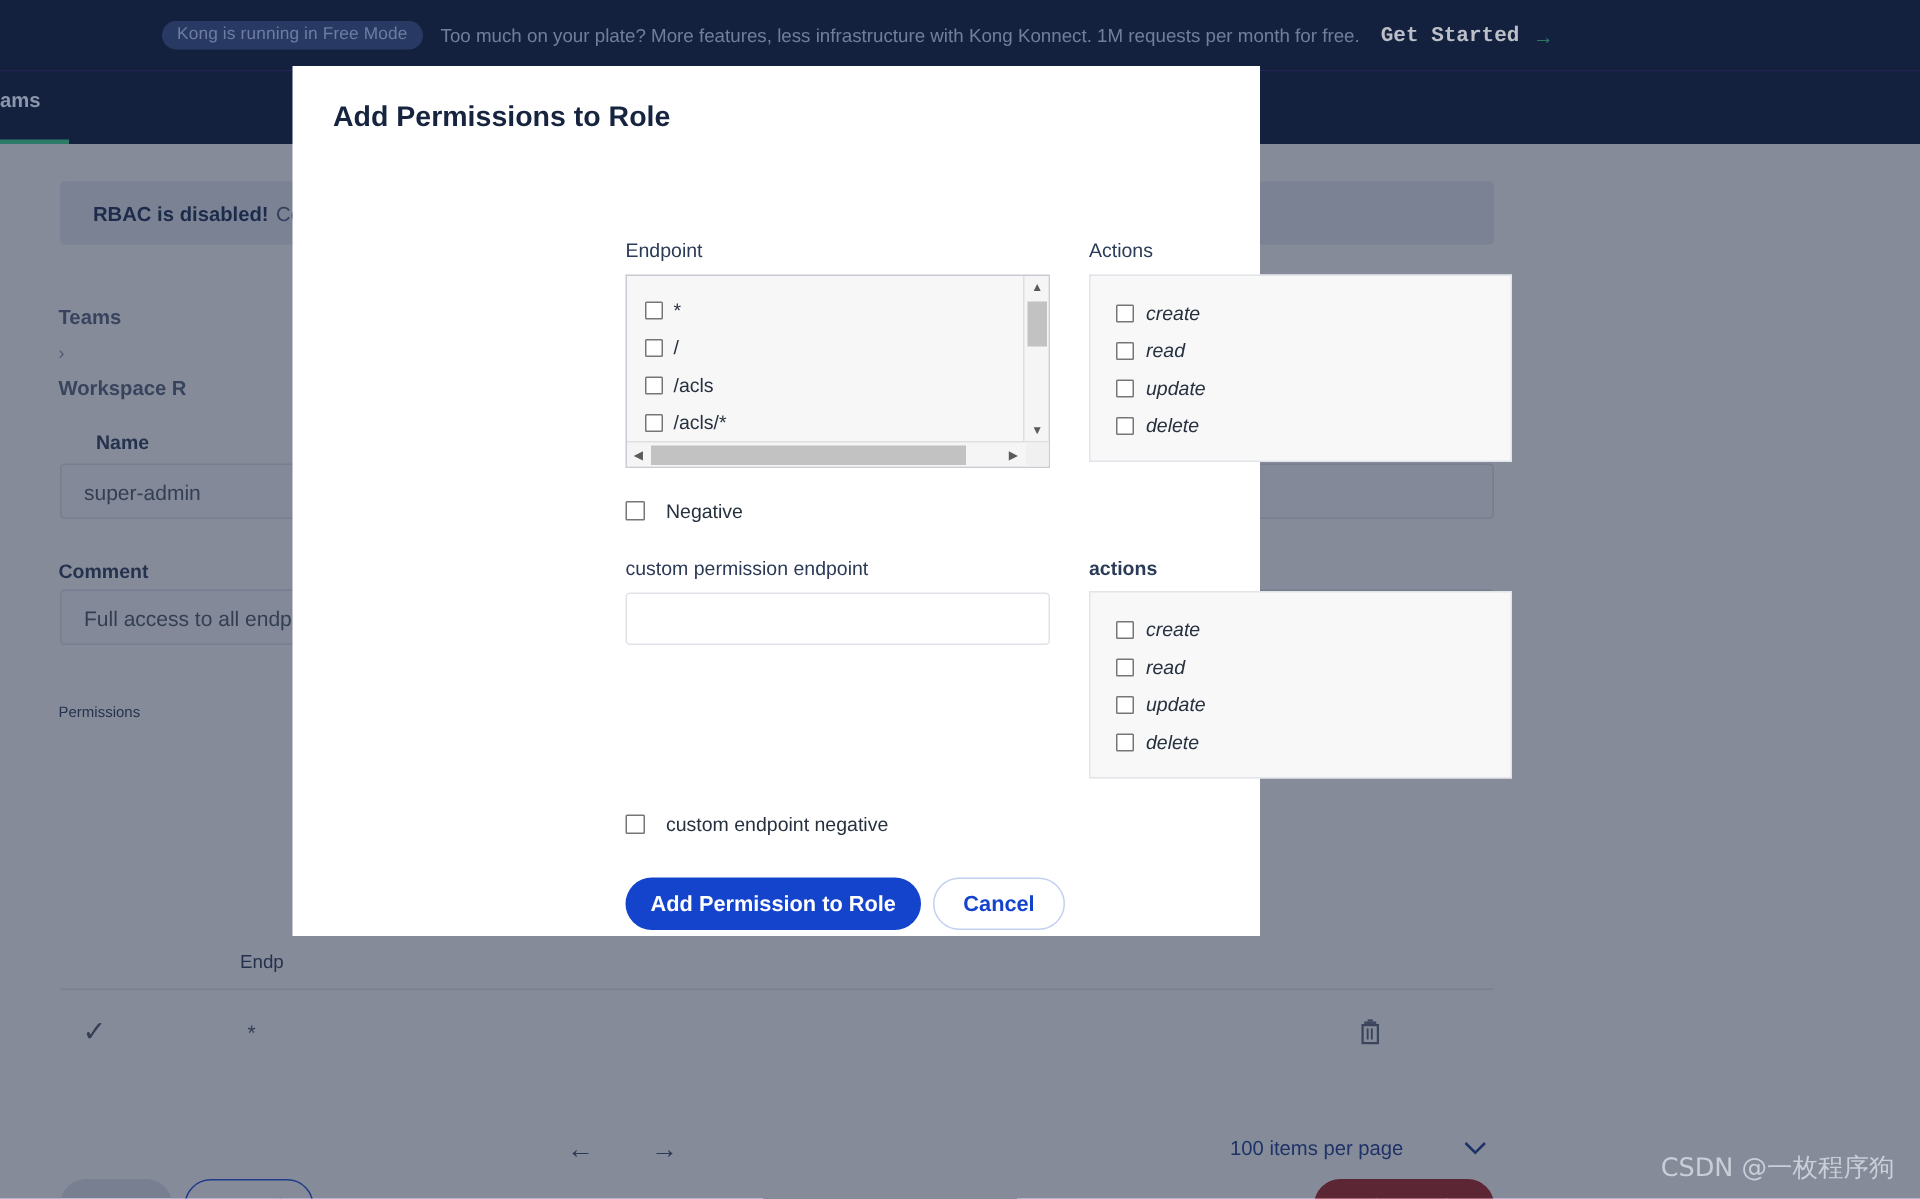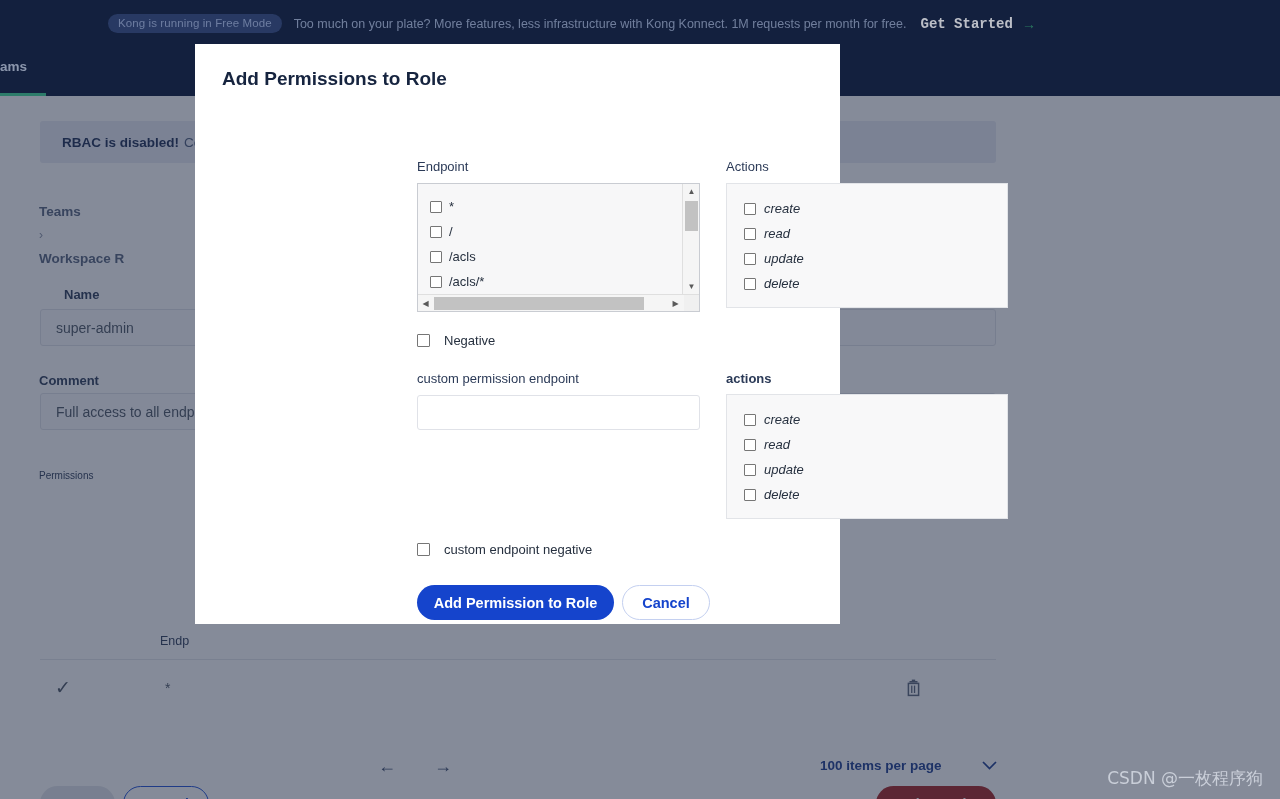--- a/index.html
+++ b/index.html
@@ -124,21 +124,21 @@
     position: absolute; left: 905px; top: 583px;
     font-size: 17px; color: #5a6579;
   }
 
   .pager {
     position: absolute; left: 378px; top: 660px;
     display: flex; gap: 38px; font-size: 18px; color: #3a4a6b;
   }
   .items-per-page {
     position: absolute; left: 820px; top: 661px;
-    font-size: 13.5px; color: #1a3a8f; font-weight: bold;
+    font-size: 13.5px; color: #1a3a8f; font-weight: normal;
     display: flex; align-items: center; gap: 40px;
   }
   .items-per-page .chev { font-size: 14px; font-weight: normal; }
 
   .save-btn {
     position: absolute; left: 40px; top: 690px; width: 75px; height: 35px;
     background: #e3e5ea; border-radius: 18px; color: #9aa1ad;
     display: flex; align-items: center; justify-content: center;
     font-size: 14px; font-weight: bold;
   }

